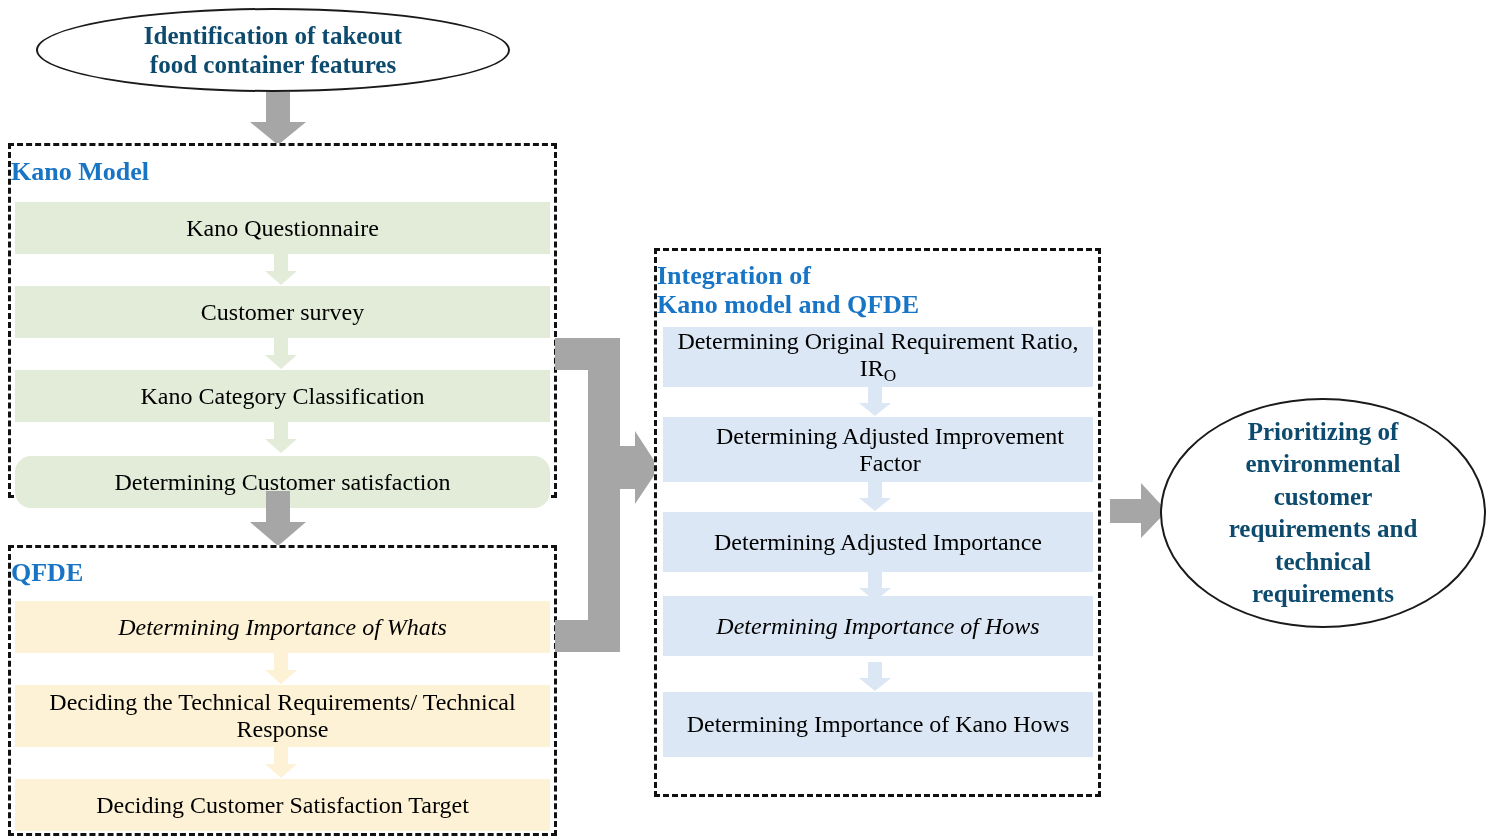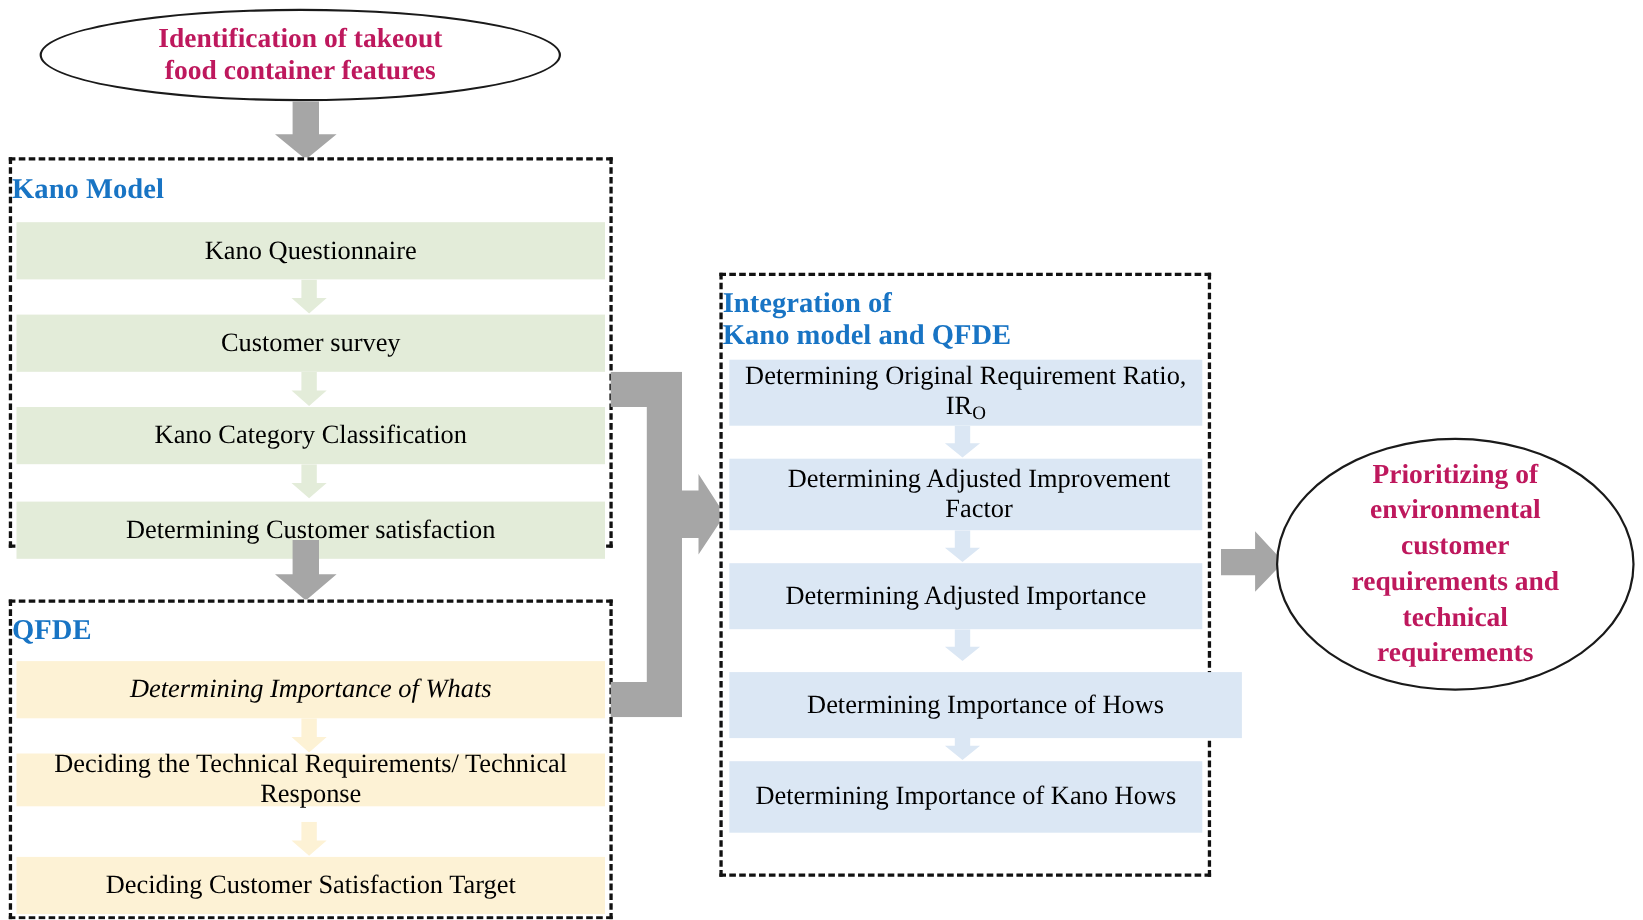--- a/index.html
+++ b/index.html
@@ -22,21 +22,21 @@
   .ellipse {
     position: absolute;
     border: 2px solid #1a1a1a;
     border-radius: 50%;
     background: #ffffff;
     display: flex;
     align-items: center;
     justify-content: center;
     text-align: center;
     font-weight: bold;
-    color: #be185d;
+    color: #0c4a6e;
     box-sizing: border-box;
   }
   #ellipse-start {
     left: 36px;
     top: 8px;
     width: 474px;
     height: 84px;
     font-size: 25px;
     line-height: 1.18;
   }
@@ -154,21 +154,21 @@
 
     <div class="step green" style="left:4px; top:224px; width:535px; height:52px;">
       <span>Kano Category Classification</span>
     </div>
     <div class="tiny-arrow" style="left:253px; top:276px; height:32px;">
       <svg viewBox="0 0 34 32" preserveAspectRatio="none" aria-hidden="true">
         <polygon points="10,0 24,0 24,17 33,17 17,31 1,17 10,17" fill="#e3ecd9"></polygon>
       </svg>
     </div>
 
-    <div class="step green" style="left:4px; top:310px; width:535px; height:52px;">
+    <div class="step green" style="left:4px; top:310px; width:535px; height:52px;border-radius:16px;">
       <span>Determining Customer satisfaction</span>
     </div>
   </div>
 
   <div class="gray-arrow" style="left:248px; top:491px; width:60px; height:56px;">
     <svg viewBox="0 0 60 56" preserveAspectRatio="none" aria-hidden="true">
       <polygon points="18,0 42,0 42,31 58,31 30,55 2,31 18,31" fill="#a6a6a6"></polygon>
     </svg>
   </div>
 
@@ -177,21 +177,21 @@
 
     <div class="step cream" style="left:4px; top:53px; width:535px; height:52px;font-style:italic;">
       <span>Determining Importance of Whats</span>
     </div>
     <div class="tiny-arrow" style="left:253px; top:105px; height:32px;">
       <svg viewBox="0 0 34 32" preserveAspectRatio="none" aria-hidden="true">
         <polygon points="10,0 24,0 24,17 33,17 17,31 1,17 10,17" fill="#fdf2d5"></polygon>
       </svg>
     </div>
 
-    <div class="step cream" style="left:4px; top:137px; width:535px; height:48px;text-align:center;">
+    <div class="step cream" style="left:4px; top:137px; width:535px; height:62px;text-align:center;">
       <span>Deciding the Technical Requirements/ Technical Response</span>
     </div>
     <div class="tiny-arrow" style="left:253px; top:199px; height:32px;">
       <svg viewBox="0 0 34 32" preserveAspectRatio="none" aria-hidden="true">
         <polygon points="10,0 24,0 24,17 33,17 17,31 1,17 10,17" fill="#fdf2d5"></polygon>
       </svg>
     </div>
 
     <div class="step cream" style="left:4px; top:231px; width:535px; height:52px;">
       <span>Deciding Customer Satisfaction Target</span>
@@ -246,21 +246,21 @@
 
     <div class="step blue" style="left:6px; top:261px; width:430px; height:60px;">
       <span>Determining Adjusted Importance</span>
     </div>
     <div class="tiny-arrow" style="left:201px; top:321px; height:30px;">
       <svg viewBox="0 0 34 30" preserveAspectRatio="none" aria-hidden="true">
         <polygon points="10,0 24,0 24,16 33,16 17,29 1,16 10,16" fill="#dbe7f4"></polygon>
       </svg>
     </div>
 
-    <div class="step blue" style="left:6px; top:360px; width:466px; height:60px;">
+    <div class="step blue" style="left:6px; top:345px; width:430px; height:60px;font-style:italic;">
       <span>Determining Importance of Hows</span>
     </div>
     <div class="tiny-arrow" style="left:201px; top:411px; height:30px;">
       <svg viewBox="0 0 34 30" preserveAspectRatio="none" aria-hidden="true">
         <polygon points="10,0 24,0 24,16 33,16 17,29 1,16 10,16" fill="#dbe7f4"></polygon>
       </svg>
     </div>
 
     <div class="step blue" style="left:6px; top:441px; width:430px; height:65px;">
       <span>Determining Importance of Kano Hows</span>

